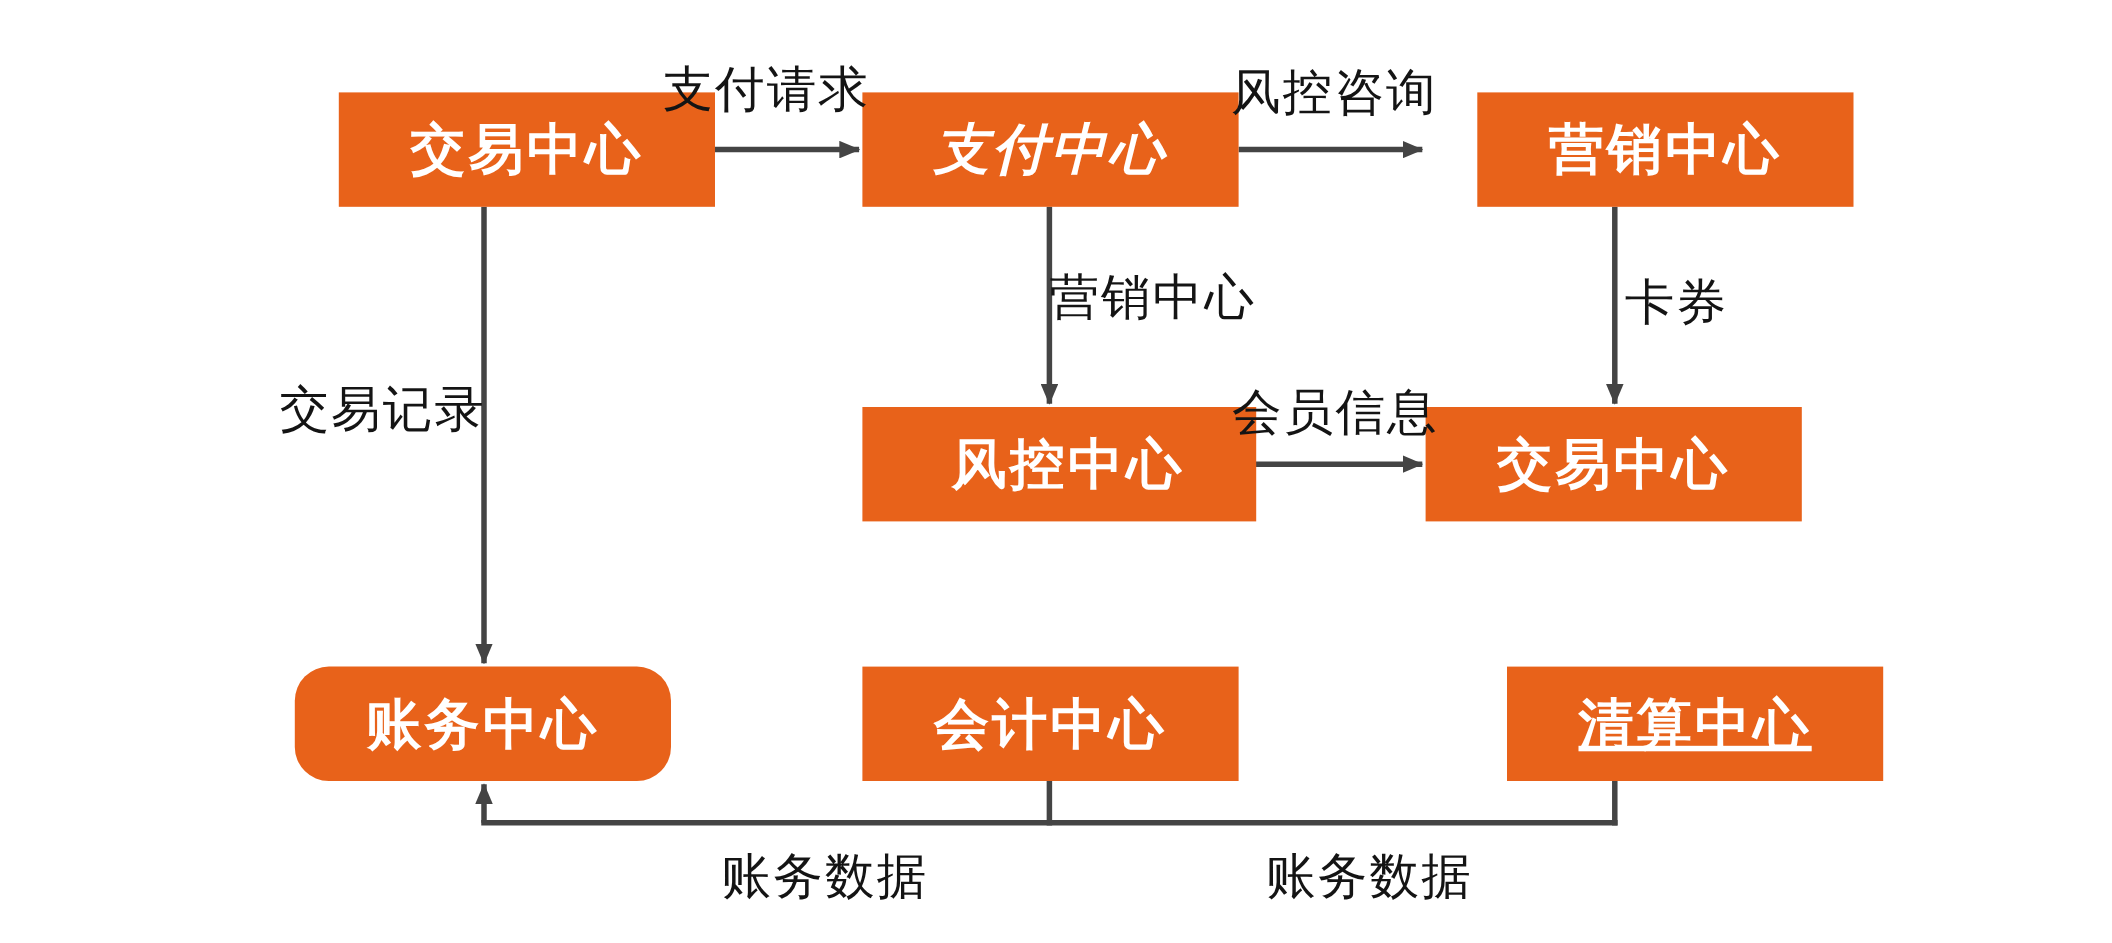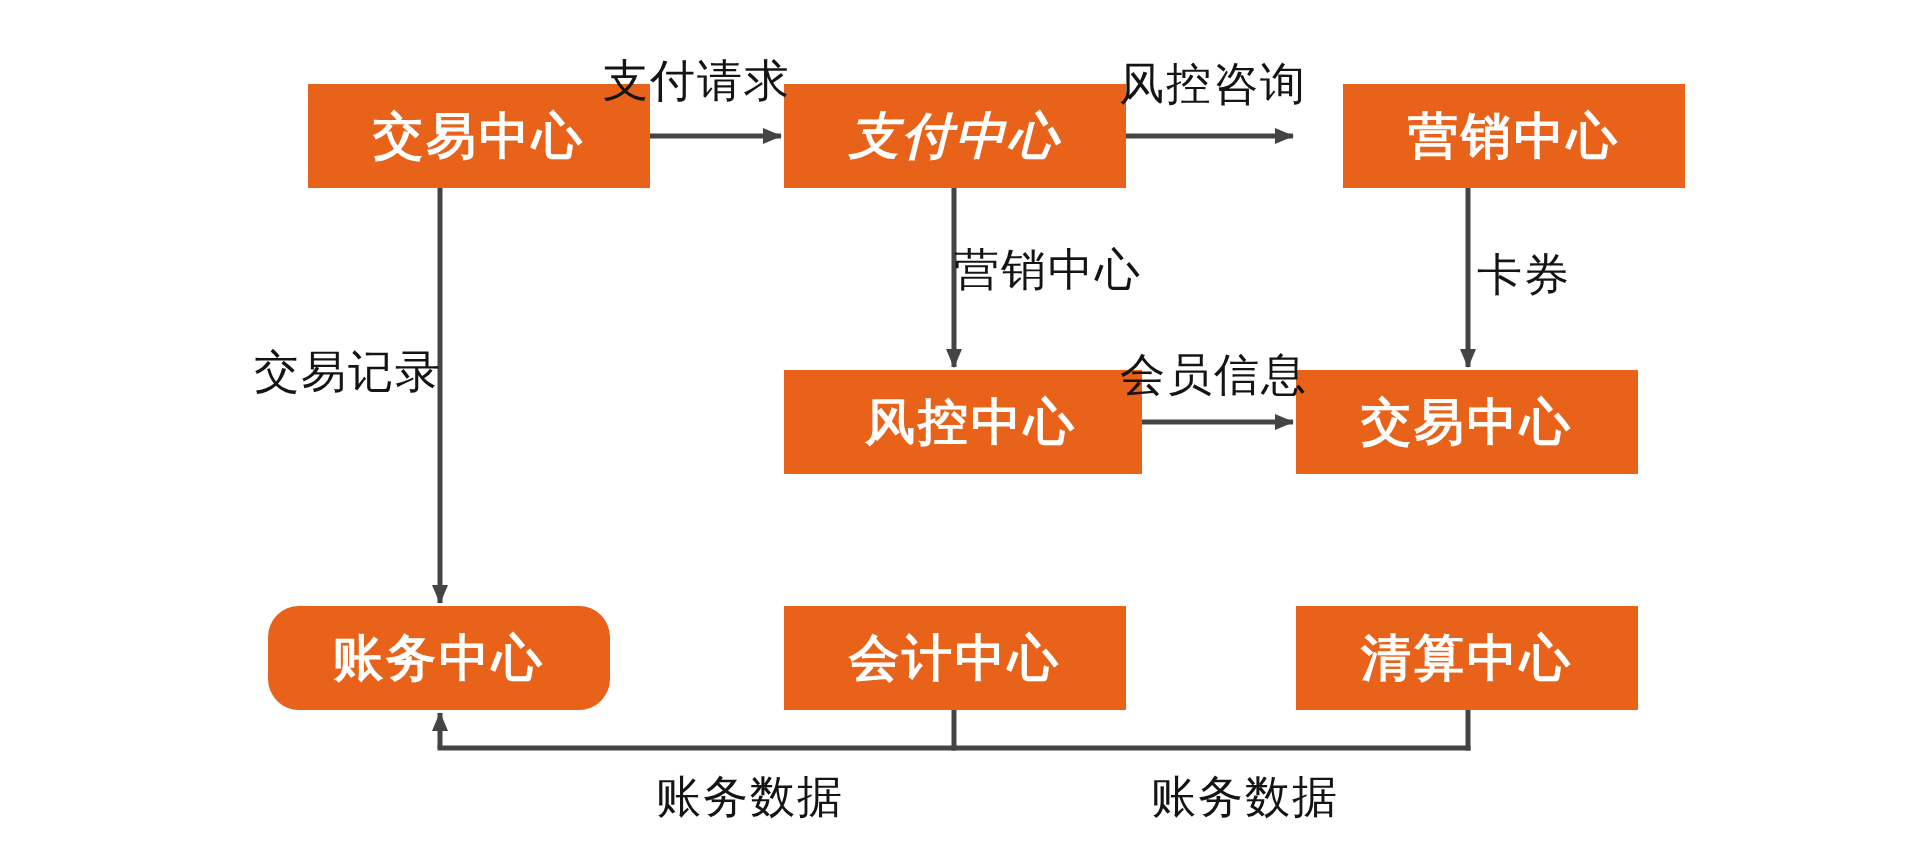--- a/index.html
+++ b/index.html
@@ -40,21 +40,21 @@
     white-space: nowrap;
   }
   
   .n-trade      { left: 268px;  top: 84px; margin-left: 40px;  }
   .n-payment    { left: 784px;  top: 84px; font-style: italic;  }
   .n-marketing  { left: 1296px; top: 84px; margin-left: 47px;  }
   .n-risk       { left: 784px;  top: 370px; padding-left: 16px; }
   .n-member     { left: 1296px; top: 370px; }
   .n-billing    { left: 268px;  top: 606px; border-radius: 31px; }
   .n-accounting { left: 784px;  top: 606px; text-align: center; }
-  .n-clearing   { left: 1296px; top: 606px; }
+  .n-clearing   { left: 1370px; top: 606px; text-decoration: underline; }
   
   .l-pay-req      { left: 697px;  top: 81px;  }
   .l-discount     { left: 1213px; top: 84px;  }
   .l-risk-consult { left: 1048px; top: 270px; }
   .l-coupon       { left: 1524px; top: 275px; }
   .l-member-info  { left: 1214px; top: 375px; }
   .l-trade-record { left: 348px;  top: 372px; }
   .l-billing-1    { left: 750px;  top: 797px; }
   .l-billing-2    { left: 1245px; top: 797px; }
 </style>

